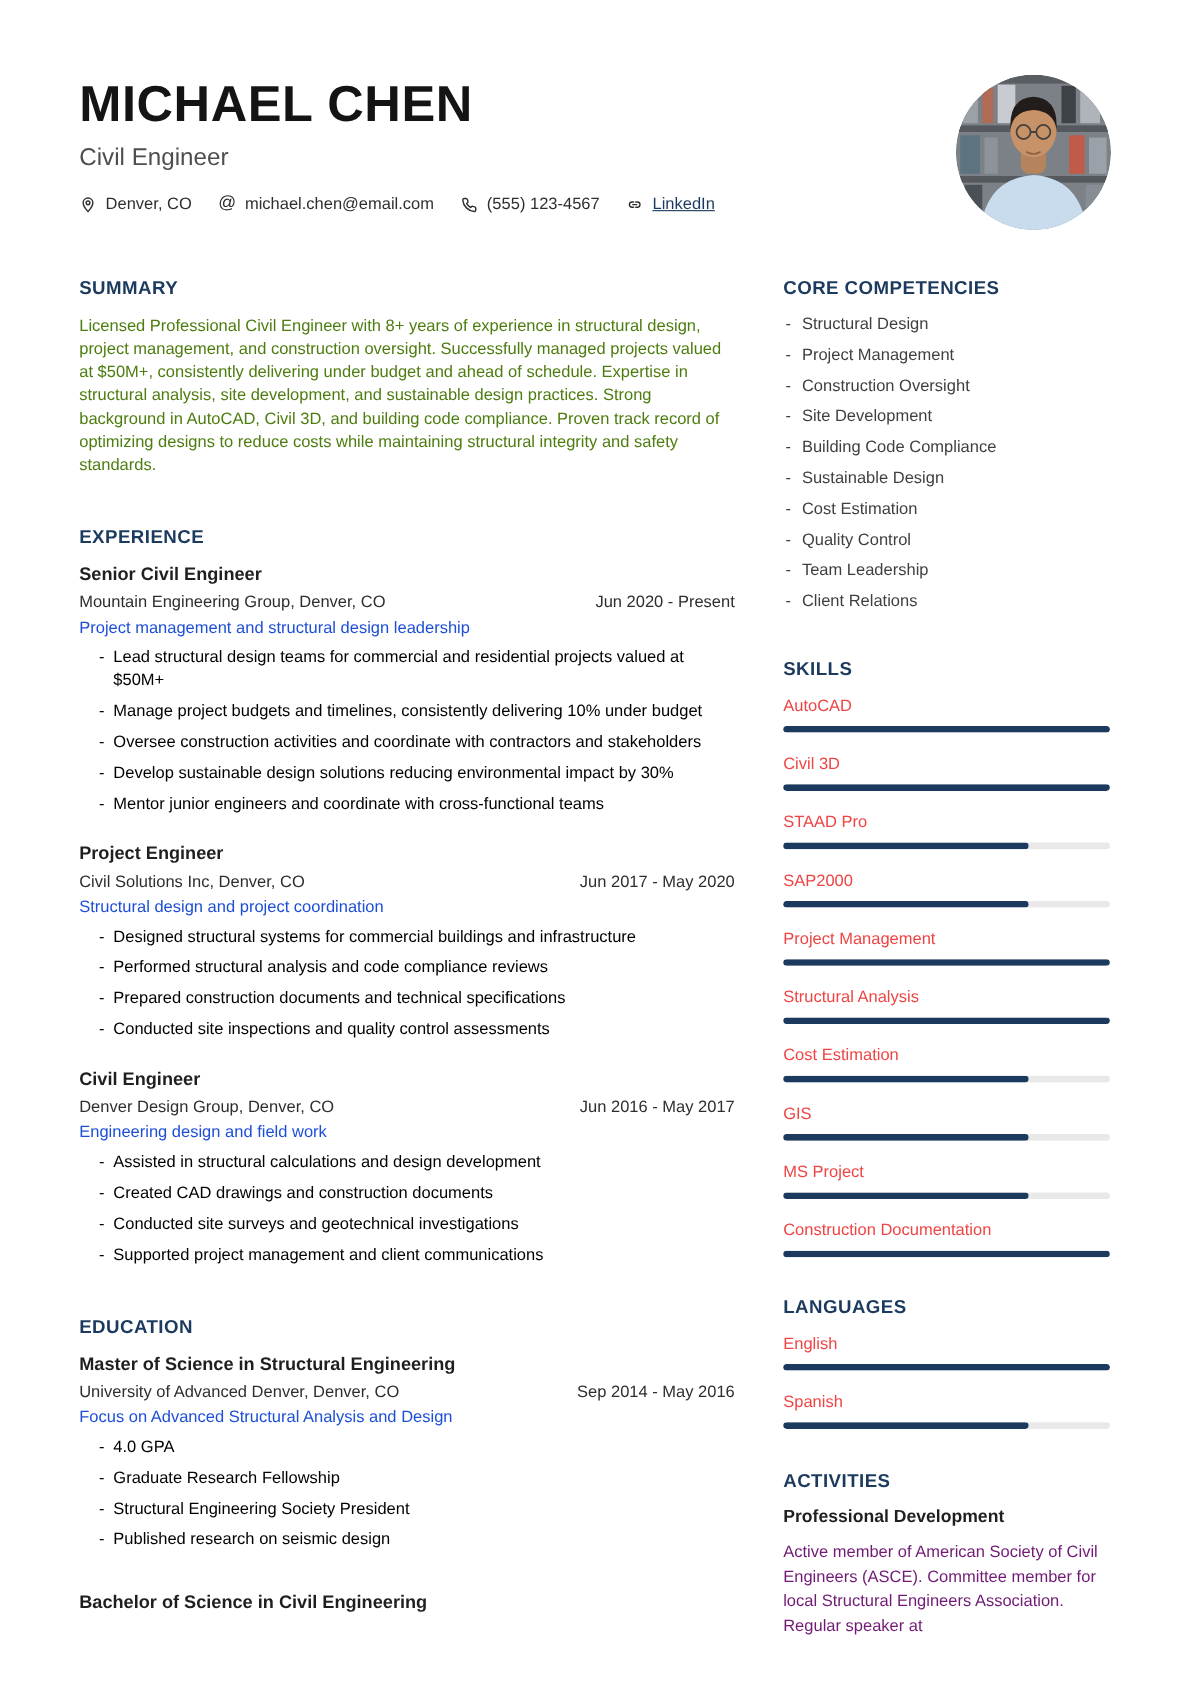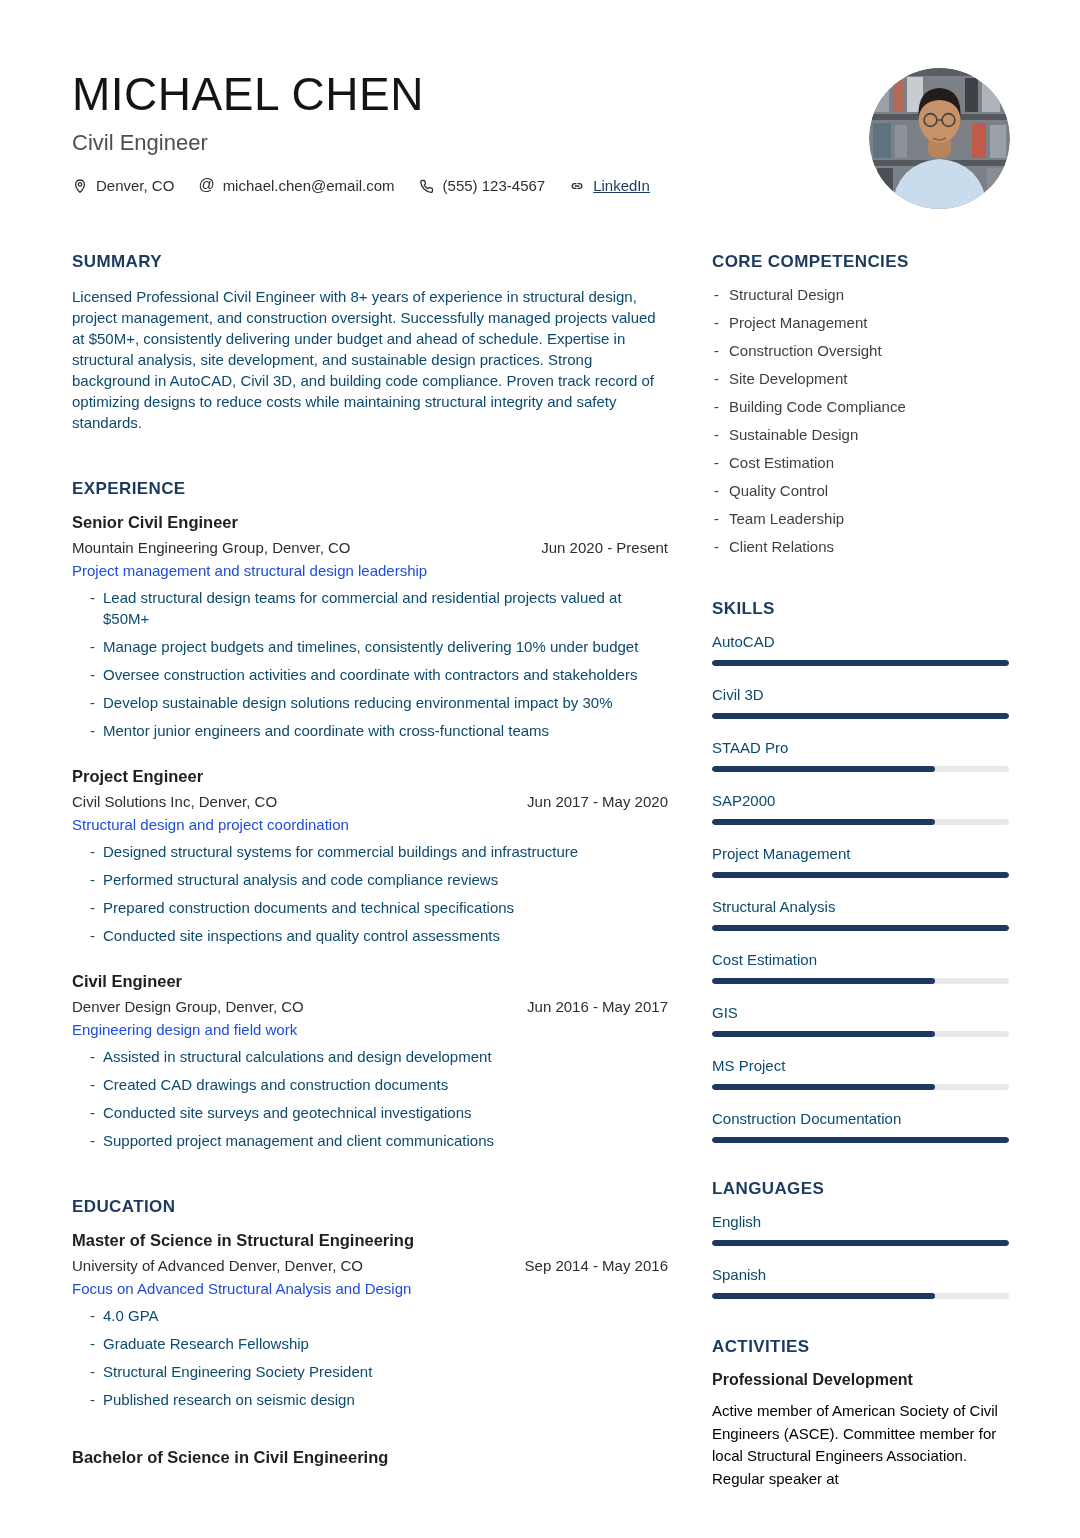--- a/index.html
+++ b/index.html
@@ -13,21 +13,21 @@
   }
   .page {
     position: relative;
     width: 1080px; height: 1538px;
     padding: 70px 72px 0 72px;
     overflow: hidden;
   }
 
   
   .name {
-    font-size: 46px; font-weight: 400; color: #141414;
+    font-size: 46px; font-weight: 700; color: #141414;
     letter-spacing: 0.5px; margin: 0; line-height: 1.05;
   }
   .job-heading {
     font-size: 22px; color: #4e4e4e; margin-top: 12px; font-weight: 400;
   }
   .contact-row {
     display: flex; align-items: flex-end; gap: 24px;
     margin-top: 20px; font-size: 15px; color: #2f2f2f;
   }
   .contact-item { display: flex; align-items: center; gap: 8px; }
@@ -48,62 +48,62 @@
   .left-col { width: 596px; flex: none; }
   .right-col { width: 297px; flex: none; }
 
   .section-heading {
     font-size: 17px; font-weight: 700; color: #1b3a5e;
     letter-spacing: 0.4px; margin: 0 0 14px 0;
   }
   section { margin-bottom: 46px; }
 
   .summary-text {
-    font-size: 15px; line-height: 21px; color: #0c4a6e; margin: 0;
+    font-size: 15px; line-height: 21px; color: #4d7c0f; margin: 0;
   }
 
   
   .entry { margin-bottom: 26px; }
   .entry-title {
     font-size: 16.5px; font-weight: 700; color: #1f1f1f; margin-bottom: 7px;
   }
   .entry-meta {
     display: flex; justify-content: space-between;
     font-size: 15px; color: #2e2e2e; margin-bottom: 6px;
   }
   .entry-desc { font-size: 15px; color: #1d4ed8; margin-bottom: 8px; }
   ul.bullets { list-style: none; margin: 0; padding: 0 0 0 18px; }
   ul.bullets li {
     position: relative; padding-left: 13px;
-    font-size: 15px; line-height: 21px; color: #0c4a6e;
+    font-size: 15px; line-height: 21px; color: #000000;
     margin-bottom: 7px;
   }
   ul.bullets li::before { content: "-"; position: absolute; left: 0; }
 
   
   ul.comp-list { list-style: none; margin: 0; padding: 0 0 0 2px; }
   ul.comp-list li {
     position: relative; padding-left: 15px;
     font-size: 15px; color: #3f3f3f; margin-bottom: 10px; line-height: 18px;
   }
   ul.comp-list li::before { content: "-"; position: absolute; left: 0; }
 
   .skill { margin-bottom: 20px; }
-  .skill-name { font-size: 15px; color: #0c4a6e; margin-bottom: 10px; }
+  .skill-name { font-size: 15px; color: #ef4444; margin-bottom: 10px; }
   .bar-track {
     width: 100%; height: 6px; background: #e9e9e9; border-radius: 3px;
     overflow: hidden;
   }
   .bar-fill { height: 100%; background: #1b3a5e; border-radius: 3px; }
 
   .activity-title {
     font-size: 16px; font-weight: 700; color: #1f1f1f; margin-bottom: 11px;
   }
   .activity-text {
-    font-size: 15px; line-height: 22.5px; color: #000000; margin: 0;
+    font-size: 15px; line-height: 22.5px; color: #701a75; margin: 0;
   }
 </style>
 </head>
 <body>
 
 <div class="page">
 
   <header>
     <h1 class="name">MICHAEL CHEN</h1>
     <div class="job-heading">Civil Engineer</div>

